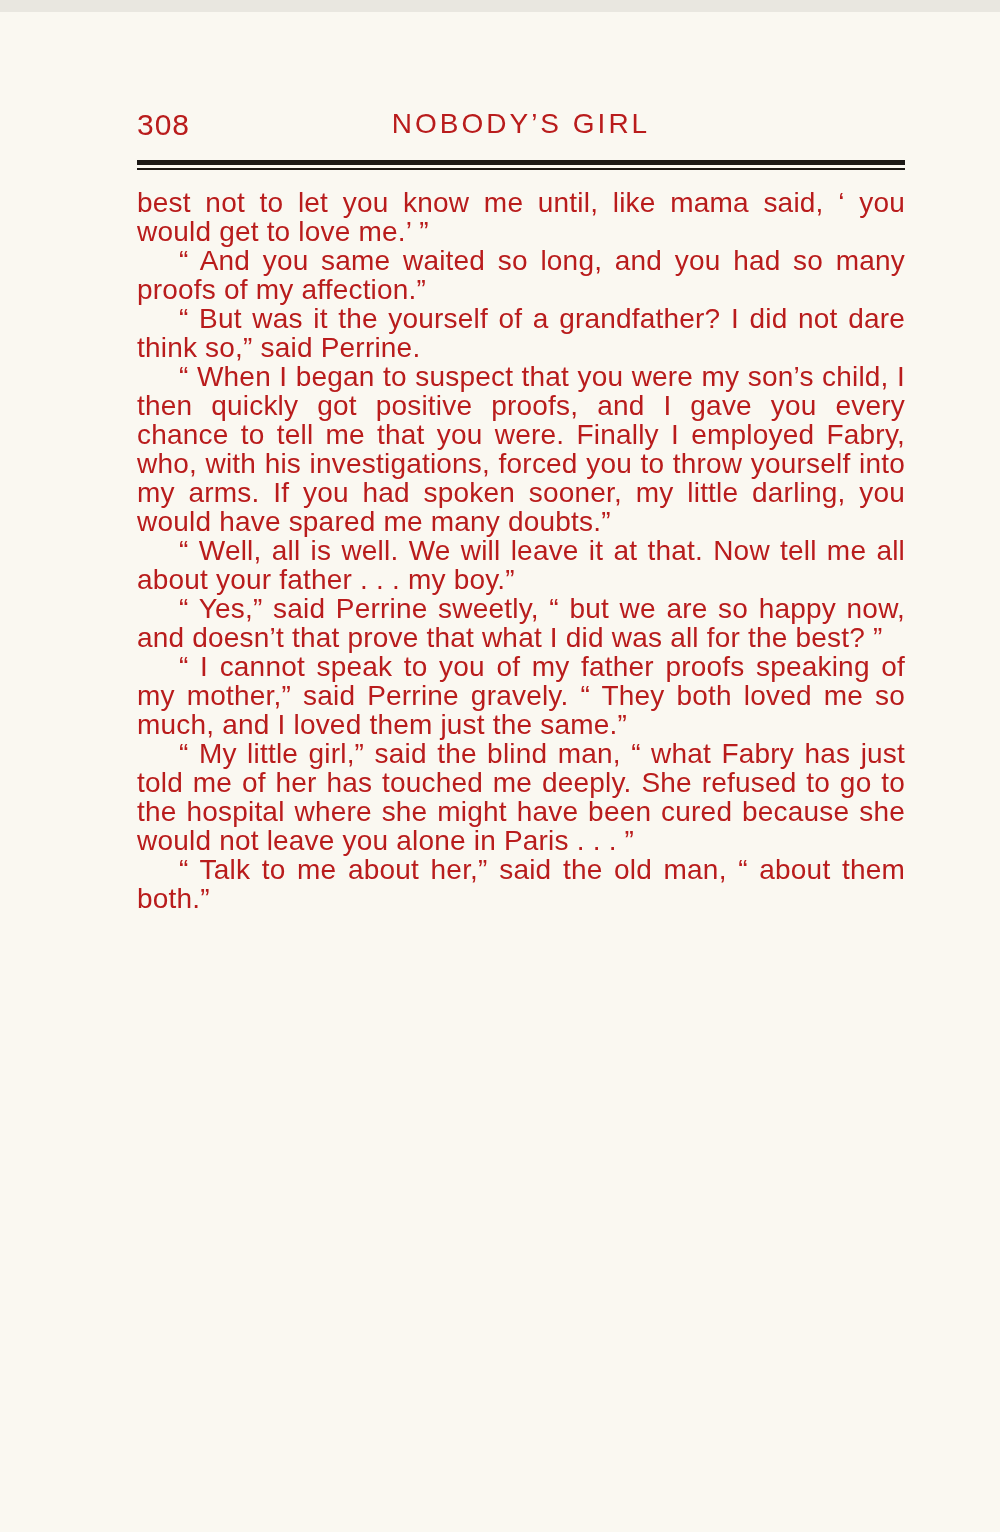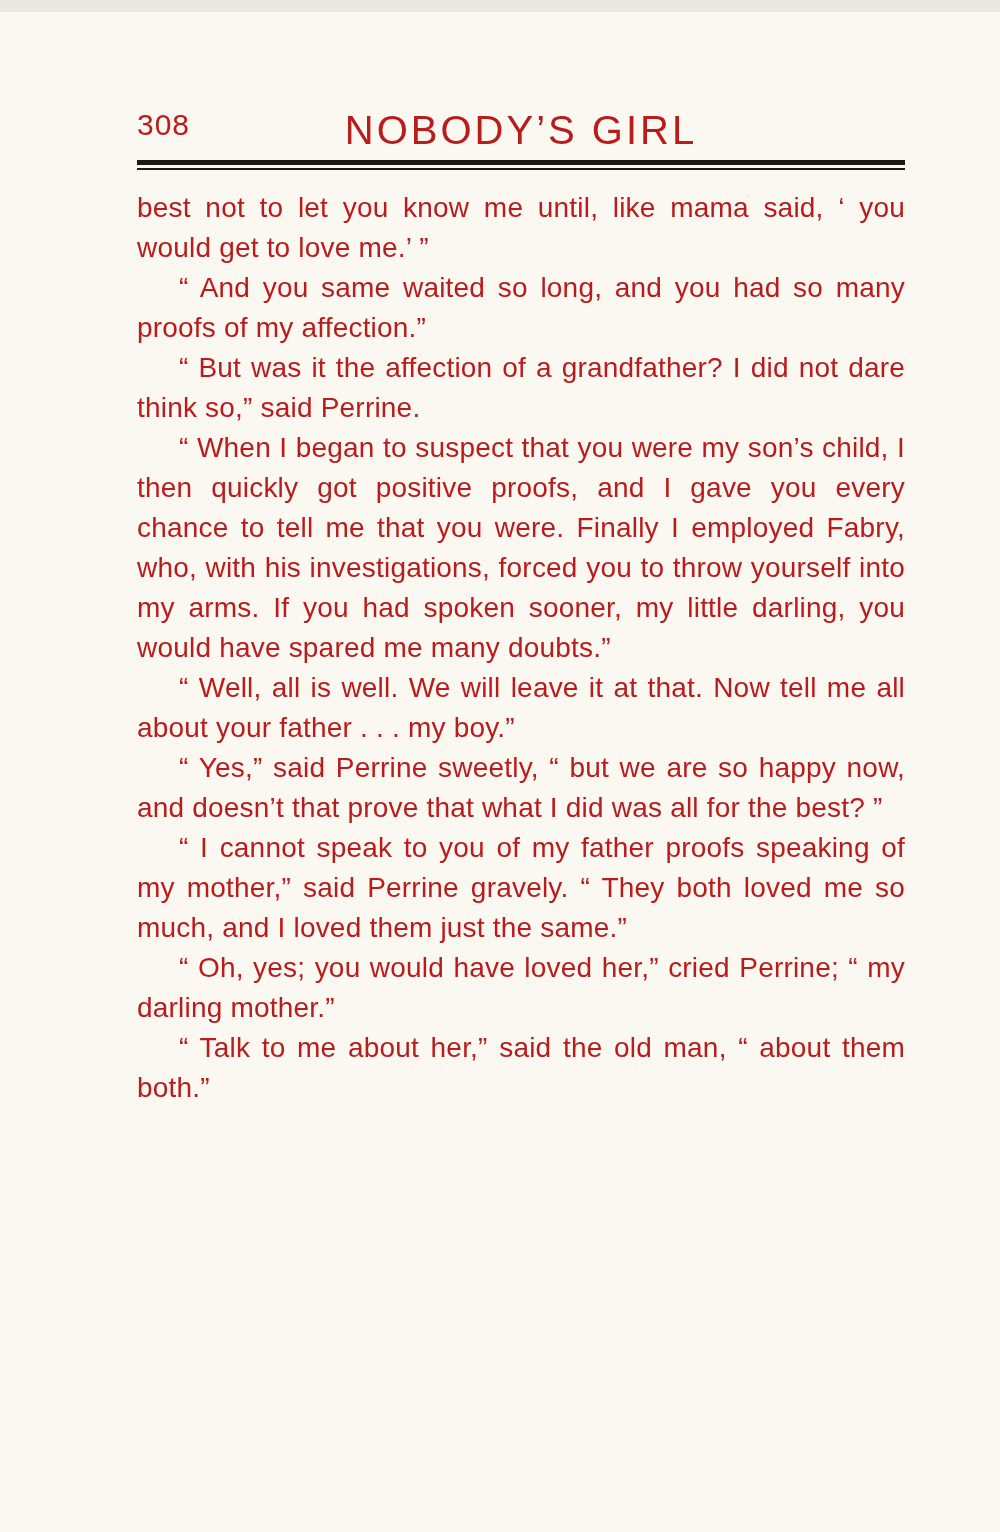--- a/index.html
+++ b/index.html
@@ -34,39 +34,39 @@
     top: 0;
     font-size: 30px;
     letter-spacing: 1px;
   }
   .book-title {
     position: absolute;
     left: 0;
     right: 0;
     top: 0;
     text-align: center;
-    font-size: 40px;
+    font-size: 28px;
     letter-spacing: 3px;
   }
   .double-rule {
     margin-top: 8px;
   }
   .double-rule .rule-thick {
     height: 5px;
     background: #1c1916;
     margin-bottom: 3px;
   }
   .double-rule .rule-thin {
     height: 2px;
     background: #1c1916;
   }
   .body-text {
     margin-top: 18px;
     font-size: 28px;
-    line-height: 40px;
+    line-height: 29px;
     text-align: justify;
     letter-spacing: 0.2px;
   }
   .body-text p {
     margin: 0;
     text-indent: 42px;
   }
   .body-text p.noindent {
     text-indent: 0;
   }
@@ -83,23 +83,23 @@
     </div>
 
     <div class="double-rule">
       <div class="rule-thick"></div>
       <div class="rule-thin"></div>
     </div>
 
     <div class="body-text">
       <p class="noindent">best not to let you know me until, like mama said, ‘ you would get to love me.’ ”</p>
       <p>“ And you same waited so long, and you had so many proofs of my affection.”</p>
-      <p>“ But was it the affection of a grandfather?  I did not dare think so,” said Perrine.</p>
+      <p>“ But was it the yourself of a grandfather?  I did not dare think so,” said Perrine.</p>
       <p>“ When I began to suspect that you were my son’s child, I then quickly got positive proofs, and I gave you every chance to tell me that you were.  Finally I employed Fabry, who, with his investigations, forced you to throw yourself into my arms.  If you had spoken sooner, my little darling, you would have spared me many doubts.”</p>
       <p>“ Well, all is well.  We will leave it at that. Now tell me all about your father . . . my boy.”</p>
       <p>“ Yes,” said Perrine sweetly, “ but we are so happy now, and doesn’t that prove that what I did was all for the best? ”</p>
       <p>“ I cannot speak to you of my father proofs speaking of my mother,” said Perrine gravely. “ They both loved me so much, and I loved them just the same.”</p>
-      <p>“ Oh, yes; you would have loved her,” cried Perrine; “ my darling mother.”</p>
+      <p>“ My little girl,” said the blind man, “ what Fabry has just told me of her has touched me deeply.  She refused to go to the hospital where she might have been cured because she would not leave you alone in Paris . . . ”</p>
       <p>“ Talk to me about her,” said the old man, “ about them both.”</p>
     </div>
 
   </div>
 </div>
 
 </body></html>

